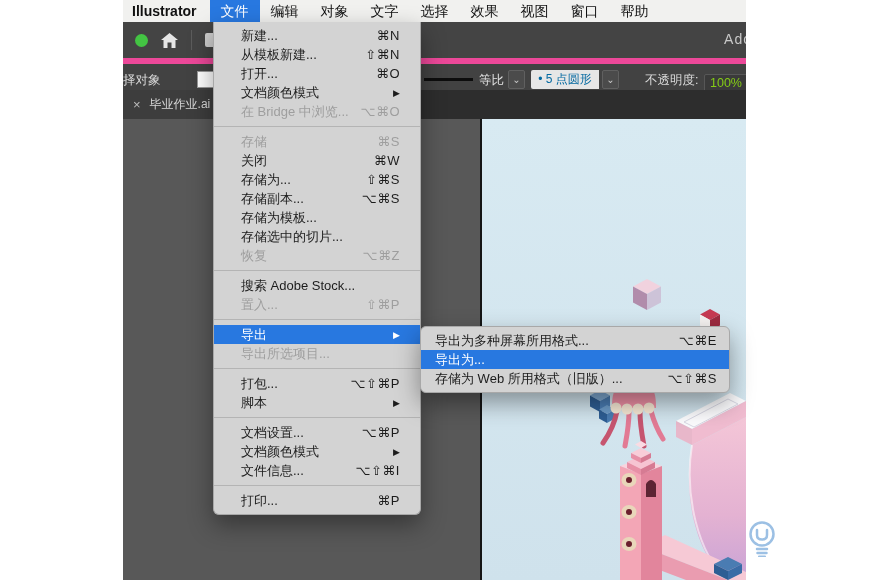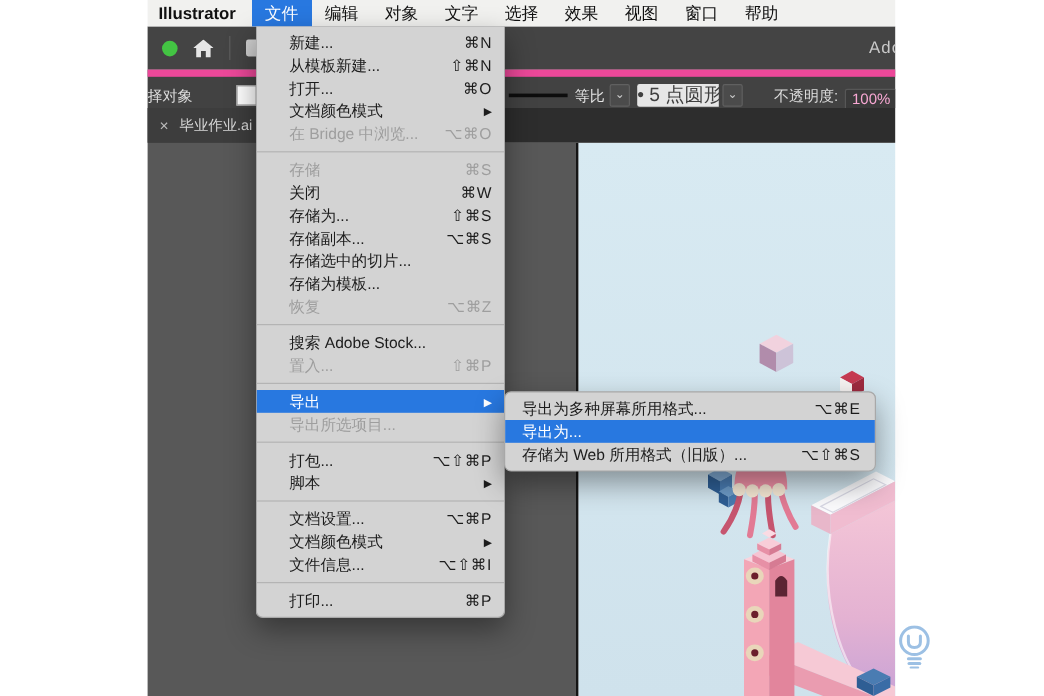--- a/index.html
+++ b/index.html
@@ -32,46 +32,46 @@
   .swatch { position:absolute; left:74px; top:7px; width:17px; height:17px; background:#ffffff;
             border:1px solid #9a9a9a; }
   .strokeline { position:absolute; left:301px; top:14px; width:49px; height:3px; background:#0d0d0d; }
   .profile-label { position:absolute; left:356px; top:8px; color:#e3e3e3; }
   .chev-box { position:absolute; top:6px; width:17px; height:19px; background:#4b4b4b;
               border:1px solid #606060; border-radius:2px; color:#c9c9c9; font-size:10px;
               text-align:center; line-height:17px; }
   .chev-1 { left:385px; }
   .chev-2 { left:479px; }
   .brush-box { position:absolute; left:408px; top:6px; width:68px; height:19px; background:#e6e6e6;
-               border-radius:2px 0 0 2px; color:#404040; font-size:16px; line-height:19px;
+               border-radius:2px 0 0 2px; color:#0369a1; font-size:12px; line-height:19px;
                text-align:center; white-space:nowrap; }
   .opacity-label { position:absolute; left:522px; top:8px; border-bottom:1px dotted #a8a8a8; padding-bottom:1px; }
   .opacity-value { position:absolute; left:581px; top:10px; width:44px; height:19px; background:#3a3a3a;
-                   border:1px solid #575757; border-radius:2px; color:#f9a8d4; font-size:12.5px;
+                   border:1px solid #575757; border-radius:2px; color:#84cc16; font-size:12.5px;
                    line-height:17px; text-align:center; }
 
   .tabbar { position:absolute; left:0; top:90px; right:0; height:29px; background:#2d2d2d; z-index:1; }
   .doc-tab { position:absolute; left:0; top:0; width:168px; height:29px; background:#3d3d3d;
              border-right:1px solid #242424; color:#d8d8d8; font-size:12px; display:flex;
              align-items:center; gap:9px; padding:0 10px; white-space:nowrap; overflow:hidden; }
   .tab-close { color:#bdbdbd; font-size:13px; }
 
   .content { position:absolute; left:0; top:119px; right:0; bottom:0; }
   .pasteboard { position:absolute; left:0; top:0; bottom:0; width:357px; background:#585858; }
   .canvas { position:absolute; left:357px; top:0; right:0; bottom:0;
             background:linear-gradient(#d8eaf2,#cfe2ec); border-left:2px solid #151515; }
   .canvas svg { position:absolute; left:0; top:0; }
 
   
   .menu-panel { position:absolute; background:#d3d3d3; border:1px solid #a8a8a8;
                 box-shadow:0 10px 24px rgba(0,0,0,.38); font-size:13px; color:#1c1c1c;
                 padding:4px 0; z-index:50; }
   #file-menu { left:213px; top:22px; width:208px; border-top:none; border-radius:0 0 6px 6px; }
   #export-submenu { left:420px; top:326px; width:310px; border-radius:6px; }
-  .menu-item { display:flex; align-items:center; height:19px; padding:0 10px 0 27px; white-space:nowrap; overflow:hidden; }
+  .menu-item { display:flex; align-items:center; height:19px; padding:0 20px 0 27px; white-space:nowrap; overflow:hidden; }
   #export-submenu .menu-item { padding:0 12px 0 14px; height:19px; }
   .menu-item .spacer { flex:1 1 auto; }
   .menu-item .sc { color:#1c1c1c; letter-spacing:0.5px; }
   .menu-item .arrow { font-size:9px; padding-top:1px; }
   .menu-item.disabled { color:#9e9e9e; }
   .menu-item.disabled .sc { color:#9e9e9e; }
   .menu-item.hl { background:#2878e0; color:#ffffff;justify-content:space-between; }
   .menu-sep { height:1px; background:#b4b4b4; margin:5px 0; }
 
   
@@ -264,25 +264,25 @@
         <span class="lbl">存储为...</span>
         <span class="spacer"></span>
         <span class="sc">⇧⌘S</span>
       </div>
       <div class="menu-item">
         <span class="lbl">存储副本...</span>
         <span class="spacer"></span>
         <span class="sc">⌥⌘S</span>
       </div>
       <div class="menu-item">
+        <span class="lbl">存储为模板...</span>
+        <span class="spacer"></span>
+      </div>
+      <div class="menu-item">
         <span class="lbl">存储选中的切片...</span>
-        <span class="spacer"></span>
-      </div>
-      <div class="menu-item">
-        <span class="lbl">存储为模板...</span>
         <span class="spacer"></span>
       </div>
       <div class="menu-item disabled">
         <span class="lbl">恢复</span>
         <span class="spacer"></span>
         <span class="sc">⌥⌘Z</span>
       </div>
       <div class="menu-sep"></div>
       <div class="menu-item">
         <span class="lbl">搜索 Adobe Stock...</span>

